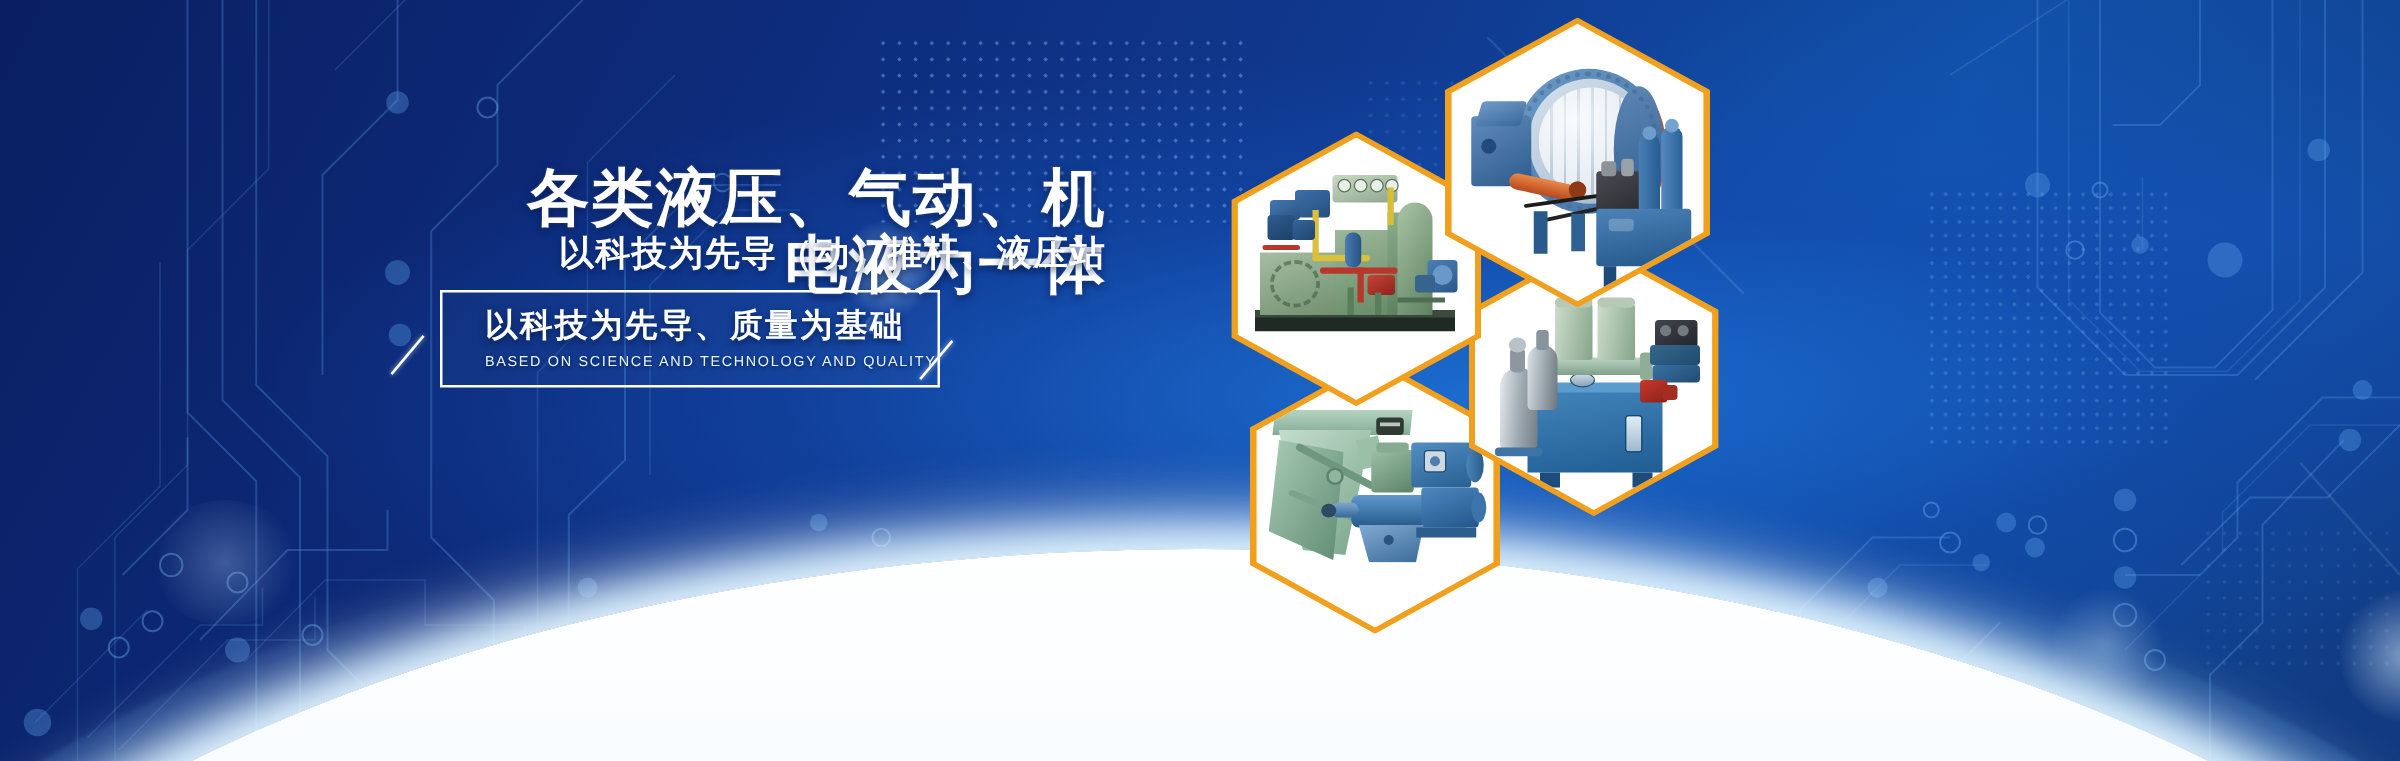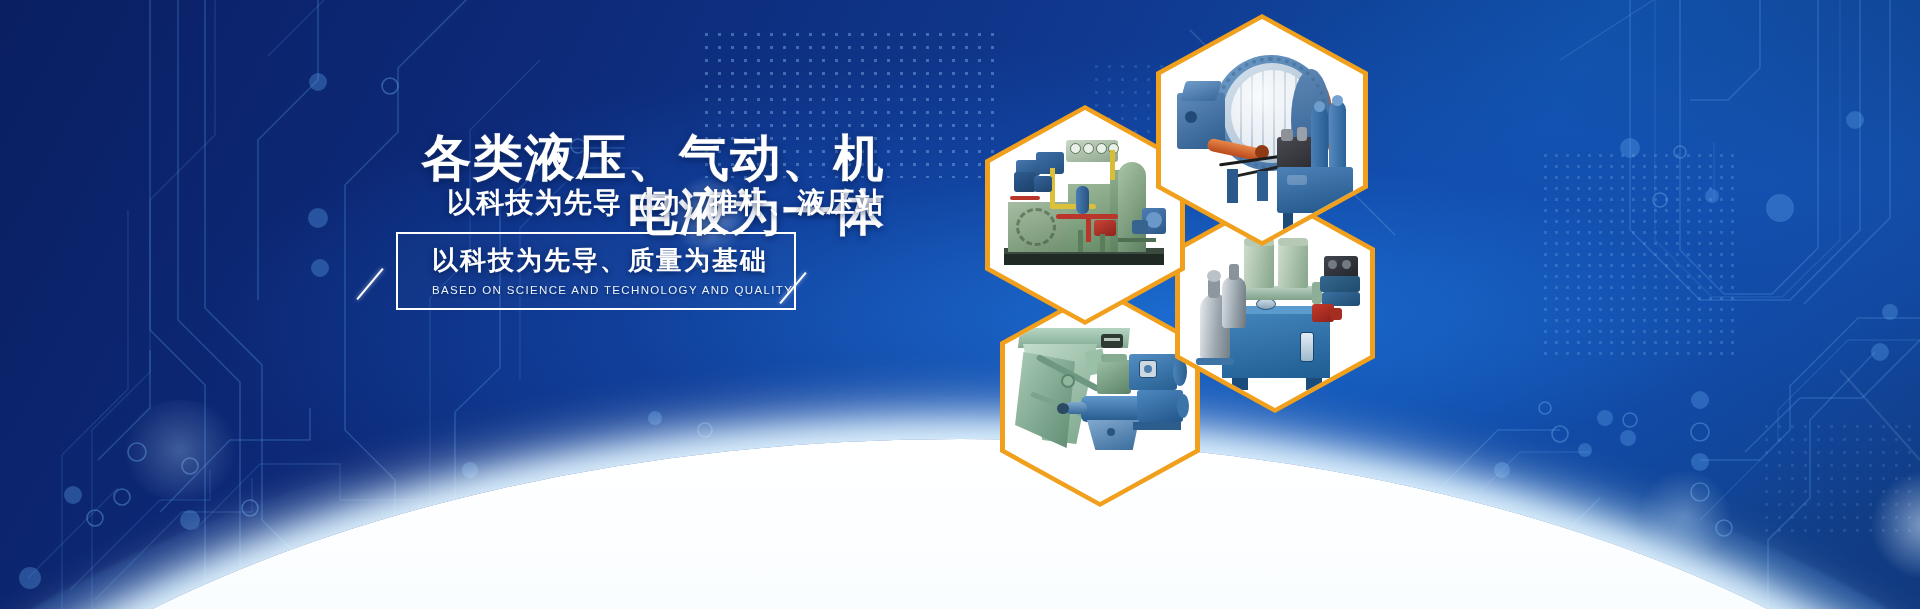--- a/index.html
+++ b/index.html
@@ -80,21 +80,21 @@
   }
   .subline {
     position:absolute; left:395px; top:184px;
     width:490px; text-align:right;
     font-size:28px; font-weight:bold; color:#ffffff;
     letter-spacing:1.2px;
     text-shadow:0 2px 6px rgba(0,25,75,.7);
   }
 
   
-  .motto-wrap { position:absolute; left:352px; top:232px; width:510px; height:98px;margin-left:44px; }
+  .motto-wrap { position:absolute; left:352px; top:232px; width:510px; height:98px; }
   .motto-box {
     position:absolute; left:0; top:0; width:400px; height:78px;
     border:2px solid #ffffff; z-index:2;
     background:rgba(255,255,255,0.02);
   }
   .motto-box .pad { padding:9px 0 0 34px; }
   .motto-cn {
     font-size:26px; font-weight:bold; color:#ffffff; letter-spacing:2px;
     text-shadow:0 2px 6px rgba(0,25,75,.8);
     white-space:nowrap;

